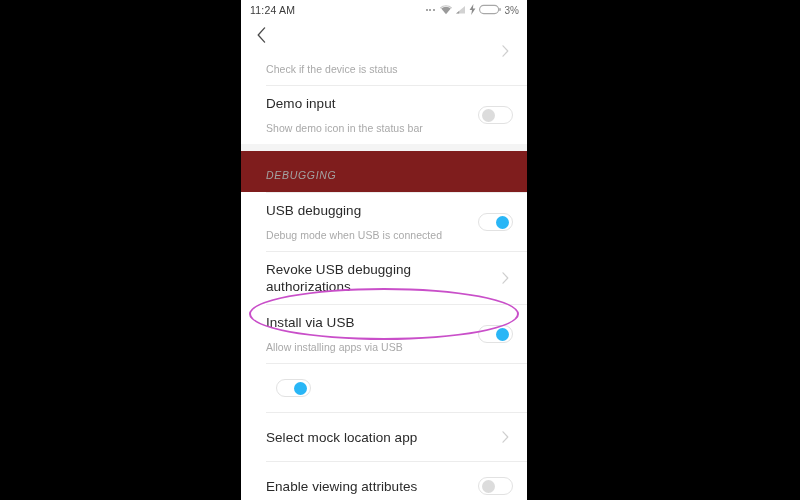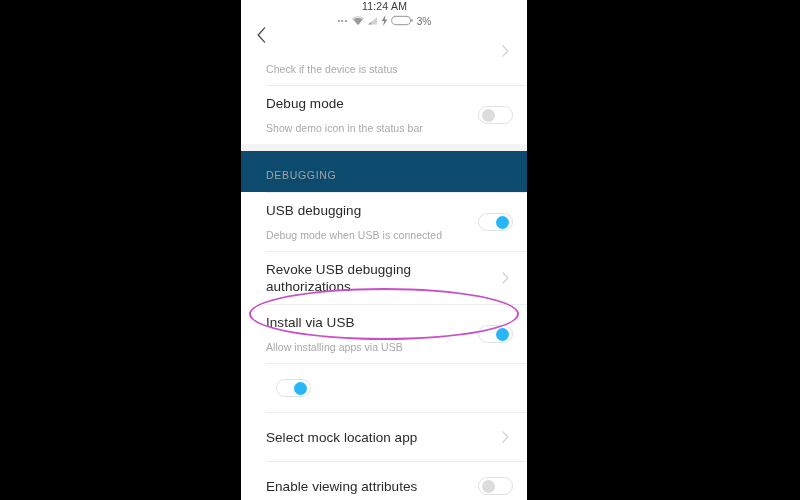--- a/index.html
+++ b/index.html
@@ -19,21 +19,20 @@
   }
 
   
   #status-bar {
     height: 20px;
     display: flex;
     align-items: center;
     justify-content: space-between;
     padding: 0 8px 0 9px;
     background: #ffffff;
-    flex-direction: column;
   }
   #status-clock {
     font-size: 10.5px;
     color: #3a3a3a;
     letter-spacing: 0.2px;
     white-space: pre;
   }
   #status-icons {
     display: flex;
     align-items: center;
@@ -113,21 +112,22 @@
   .divider {
     height: 1px;
     background: #ececec;
     margin-left: 25px;
     margin-right: 0;
   }
 
   
   .section-header {
     padding: 14px 25px 9px 25px;
-    background: #0c4a6e;
+    background: #7f1d1d;
+    font-style: italic;
   }
   .section-header span {
     font-size: 10.5px;
     color: #a3a3a3;
     letter-spacing: 0.7px;
   }
 
   
   .chevron {
     flex: 0 0 auto;
@@ -229,21 +229,21 @@
           <svg width="7" height="12" viewBox="0 0 7 12">
             <path d="M1 0.8 L5.8 6 L1 11.2" stroke="#cfcfcf" stroke-width="1.2" fill="none" stroke-linecap="round" stroke-linejoin="round"></path>
           </svg>
         </div>
       </div>
 
       <div class="divider"></div>
 
       <div class="row">
         <div class="row-text">
-          <div class="row-title">Debug mode</div>
+          <div class="row-title">Demo input</div>
           <div class="row-sub">Show demo icon in the status bar</div>
         </div>
         <div class="toggle off">
             <span class="knob"></span>
           </div>
       </div>
 
     </div>
 
     <div class="gap"></div>

